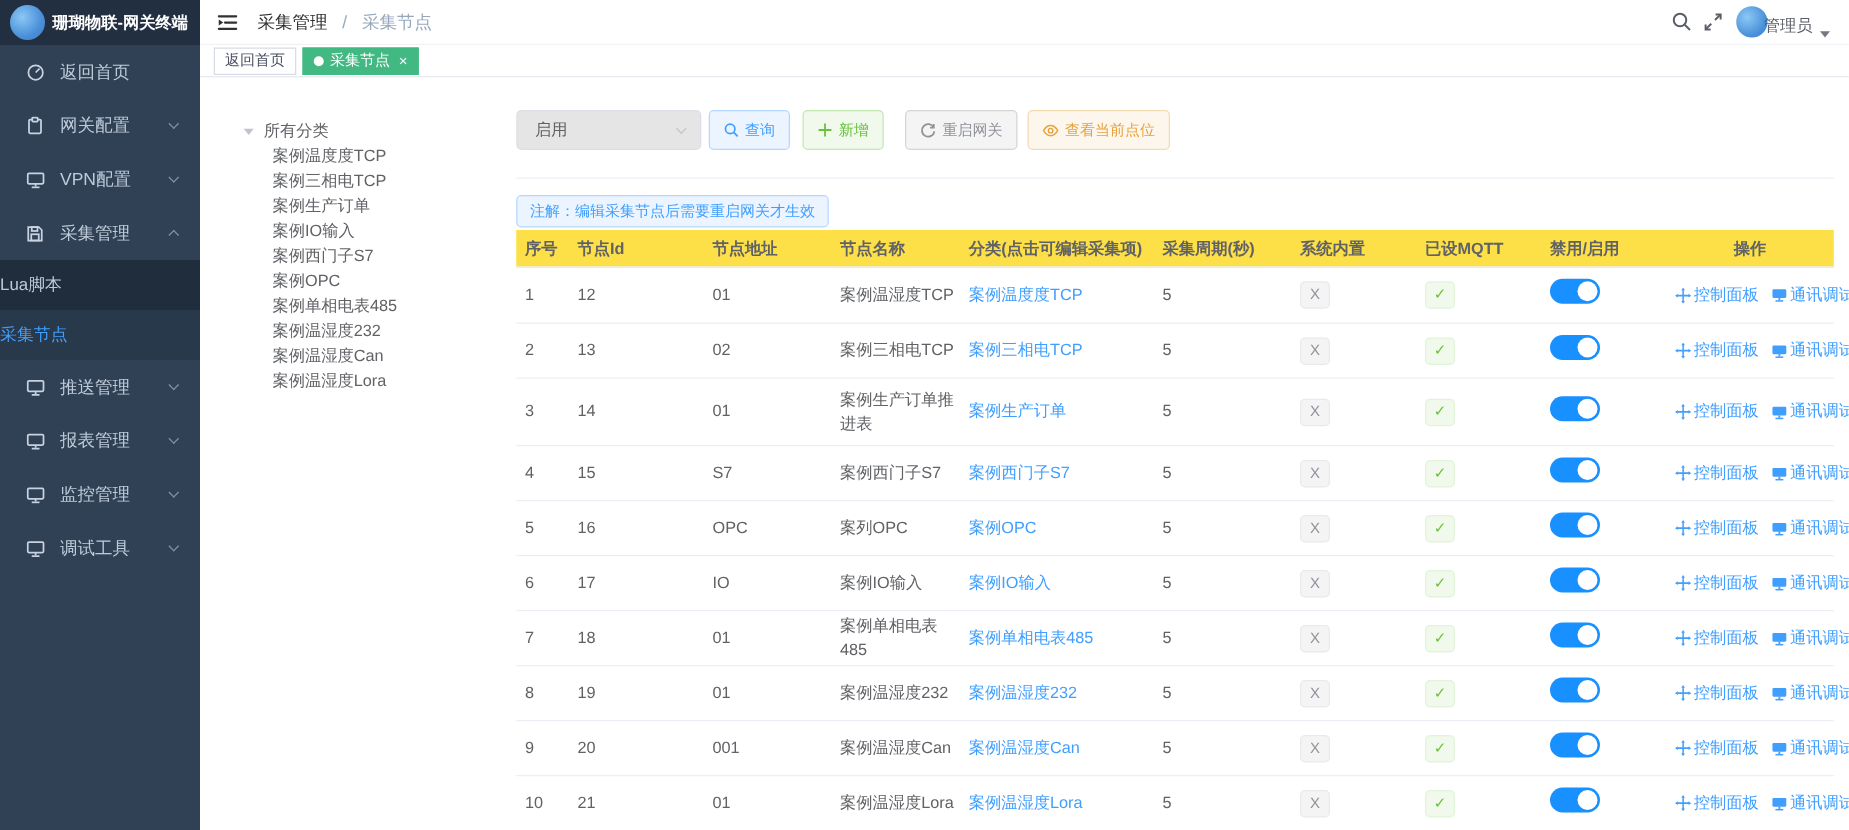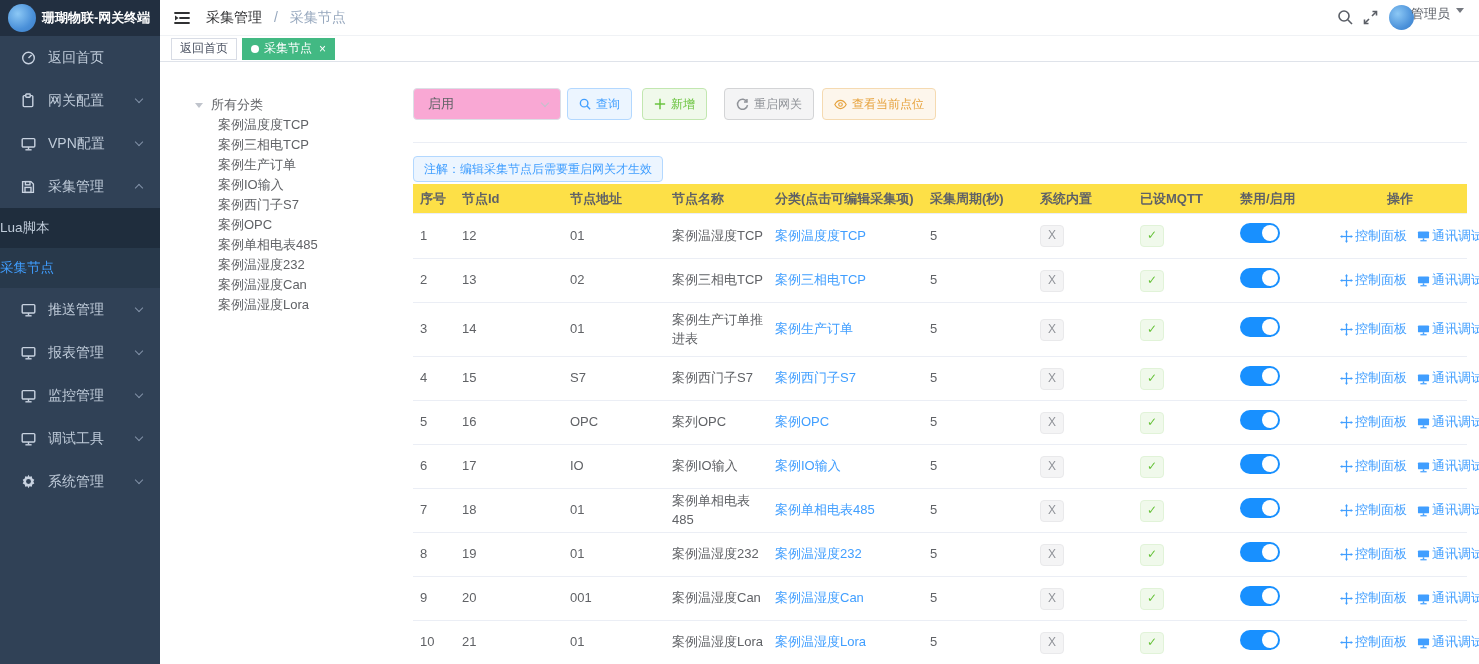--- a/index.html
+++ b/index.html
@@ -30,21 +30,21 @@
   .main { flex:1; display:flex; flex-direction:column; }
   .navbar { height:36px; display:flex; align-items:center; border-bottom:1px solid #f0f2f5; padding:0 15px 0 12px; }
   .hamburger { width:20px; height:20px; display:inline-flex; align-items:center; justify-content:center;
     color:#303133; cursor:pointer; }
   .breadcrumb { margin-left:14px; font-size:14px; }
   .bc-parent { color:#303133; }
   .bc-sep { color:#97a8be; margin:0 8px; }
   .bc-current { color:#97a8be; }
   .nav-right { margin-left:auto; display:flex; align-items:center; gap:9px; }
   .nav-icon { color:#5a5e66; display:inline-flex; cursor:pointer; }
-  .user-box { display:flex; align-items:flex-start; cursor:pointer; margin-left:2px; }
+  .user-box { display:flex; align-items:flex-end; cursor:pointer; margin-left:2px; }
   .user-avatar { width:25px; height:25px; border-radius:50%;
     background:radial-gradient(circle at 35% 35%, #8cc8f5, #4a90d9 65%, #3b7cc4); }
   .user-name { font-size:13px; color:#5a5e66; margin-left:-3px; }
   .user-caret { width:0; height:0; border-left:4px solid transparent; border-right:4px solid transparent;
     border-top:5px solid #74787f; margin-left:6px; margin-top:3px; }
 
   .tagbar { height:26px; border-bottom:1px solid #dfe3ea; display:flex; align-items:center; padding-left:6px; background:#fff; }
   .tag { height:22px; display:inline-flex; align-items:center; padding:0 8px; margin-left:5px;
     border:1px solid #d8dce5; background:#fff; color:#495060; font-size:12px; cursor:pointer; white-space:nowrap; }
   .tag.active { background:#42b983; border-color:#42b983; color:#fff; }
@@ -56,21 +56,21 @@
   
   .tree { position:absolute; left:35px; top:33px; width:210px; font-size:13px; color:#606266; }
   .tree-root { display:flex; align-items:center; height:20px; cursor:pointer; }
   .tree-caret { width:0; height:0; border-left:4px solid transparent; border-right:4px solid transparent;
     border-top:5px solid #c0c4cc; margin-right:8px; }
   .tree-child { height:20px; line-height:20px; padding-left:23px; cursor:pointer; white-space:nowrap; }
 
   
   .card { position:absolute; left:253px; top:26px; width:1054px; }
   .toolbar { display:flex; align-items:center; height:32px; }
-  .select { width:148px; height:32px; border:1px solid #dcdfe6; border-radius:4px; background:#f9a8d4;
+  .select { width:148px; height:32px; border:1px solid #dcdfe6; border-radius:4px; background:#e5e5e5;
     display:flex; align-items:center; justify-content:space-between; padding:0 12px 0 14px;
     font-size:13px; color:#606266; cursor:pointer; }
   .sel-chev { width:6px; height:6px; border-right:1.3px solid #c0c4cc; border-bottom:1.3px solid #c0c4cc;
     transform:rotate(45deg); margin-top:-3px; }
   .btn { height:32px; border-radius:4px; font-size:12px; display:inline-flex; align-items:center;
     padding:0 11px; gap:5px; cursor:pointer; border:1px solid; background:#fff; white-space:nowrap;
     font-family:inherit; }
   .btn svg { display:block; }
   .btn-primary { background:#ecf5ff; border-color:#b3d8ff; color:#409eff; margin-left:6px; }
   .btn-success { background:#f0f9eb; border-color:#c2e7b0; color:#67c23a; margin-left:10px; }
@@ -197,30 +197,20 @@
         </div>
         <div class="menu-item">
           <span class="mi-icon">
             <svg width="15" height="14" viewBox="0 0 15 14" fill="none" stroke="currentColor" stroke-width="1.4">
               <rect x="1.2" y="1.6" width="12.6" height="8.4" rx="1"></rect>
               <line x1="7.5" y1="10" x2="7.5" y2="12.2"></line>
               <line x1="4.4" y1="12.8" x2="10.6" y2="12.8"></line>
             </svg>
           </span>
           <span class="mi-label">调试工具</span>
-          <i class="chev down"></i>
-        </div>
-        <div class="menu-item">
-          <span class="mi-icon">
-            <svg width="15" height="15" viewBox="0 0 16 16" fill="currentColor">
-              <path d="M8 0.8 l1.1 2.2 2.4-.5 .5 2.4 2.2 1.1 -1.1 2 1.1 2 -2.2 1.1 -.5 2.4 -2.4-.5 -1.1 2.2 -1.1-2.2 -2.4.5 -.5-2.4 -2.2-1.1 1.1-2 -1.1-2 2.2-1.1 .5-2.4 2.4.5 z"></path>
-              <circle cx="8" cy="8" r="2.6" fill="#304156"></circle>
-            </svg>
-          </span>
-          <span class="mi-label">系统管理</span>
           <i class="chev down"></i>
         </div>
       </nav>
   </aside>
 
   <div class="main">
     <header class="navbar">
       <span class="hamburger">
         <svg width="16" height="14" viewBox="0 0 16 14">
             <g stroke="#303133" stroke-width="1.8" stroke-linecap="round">

